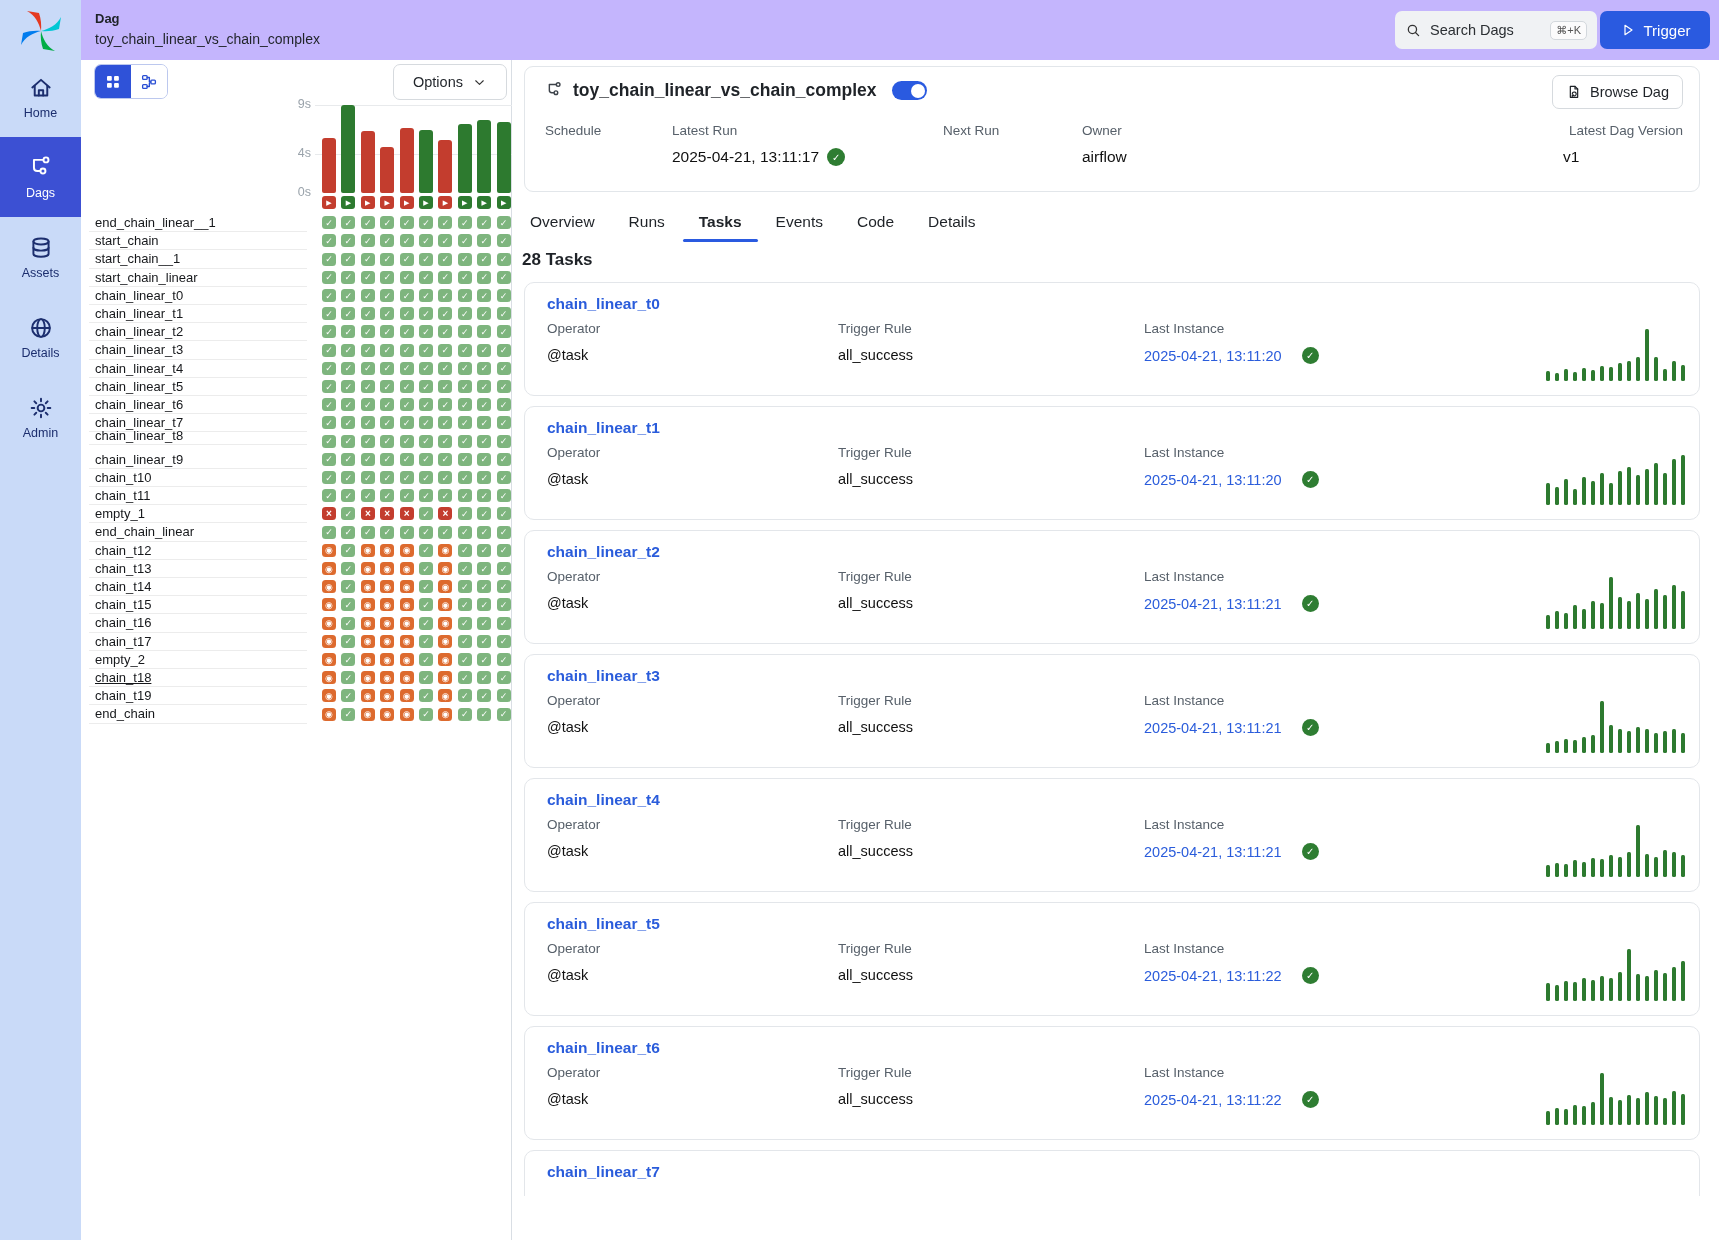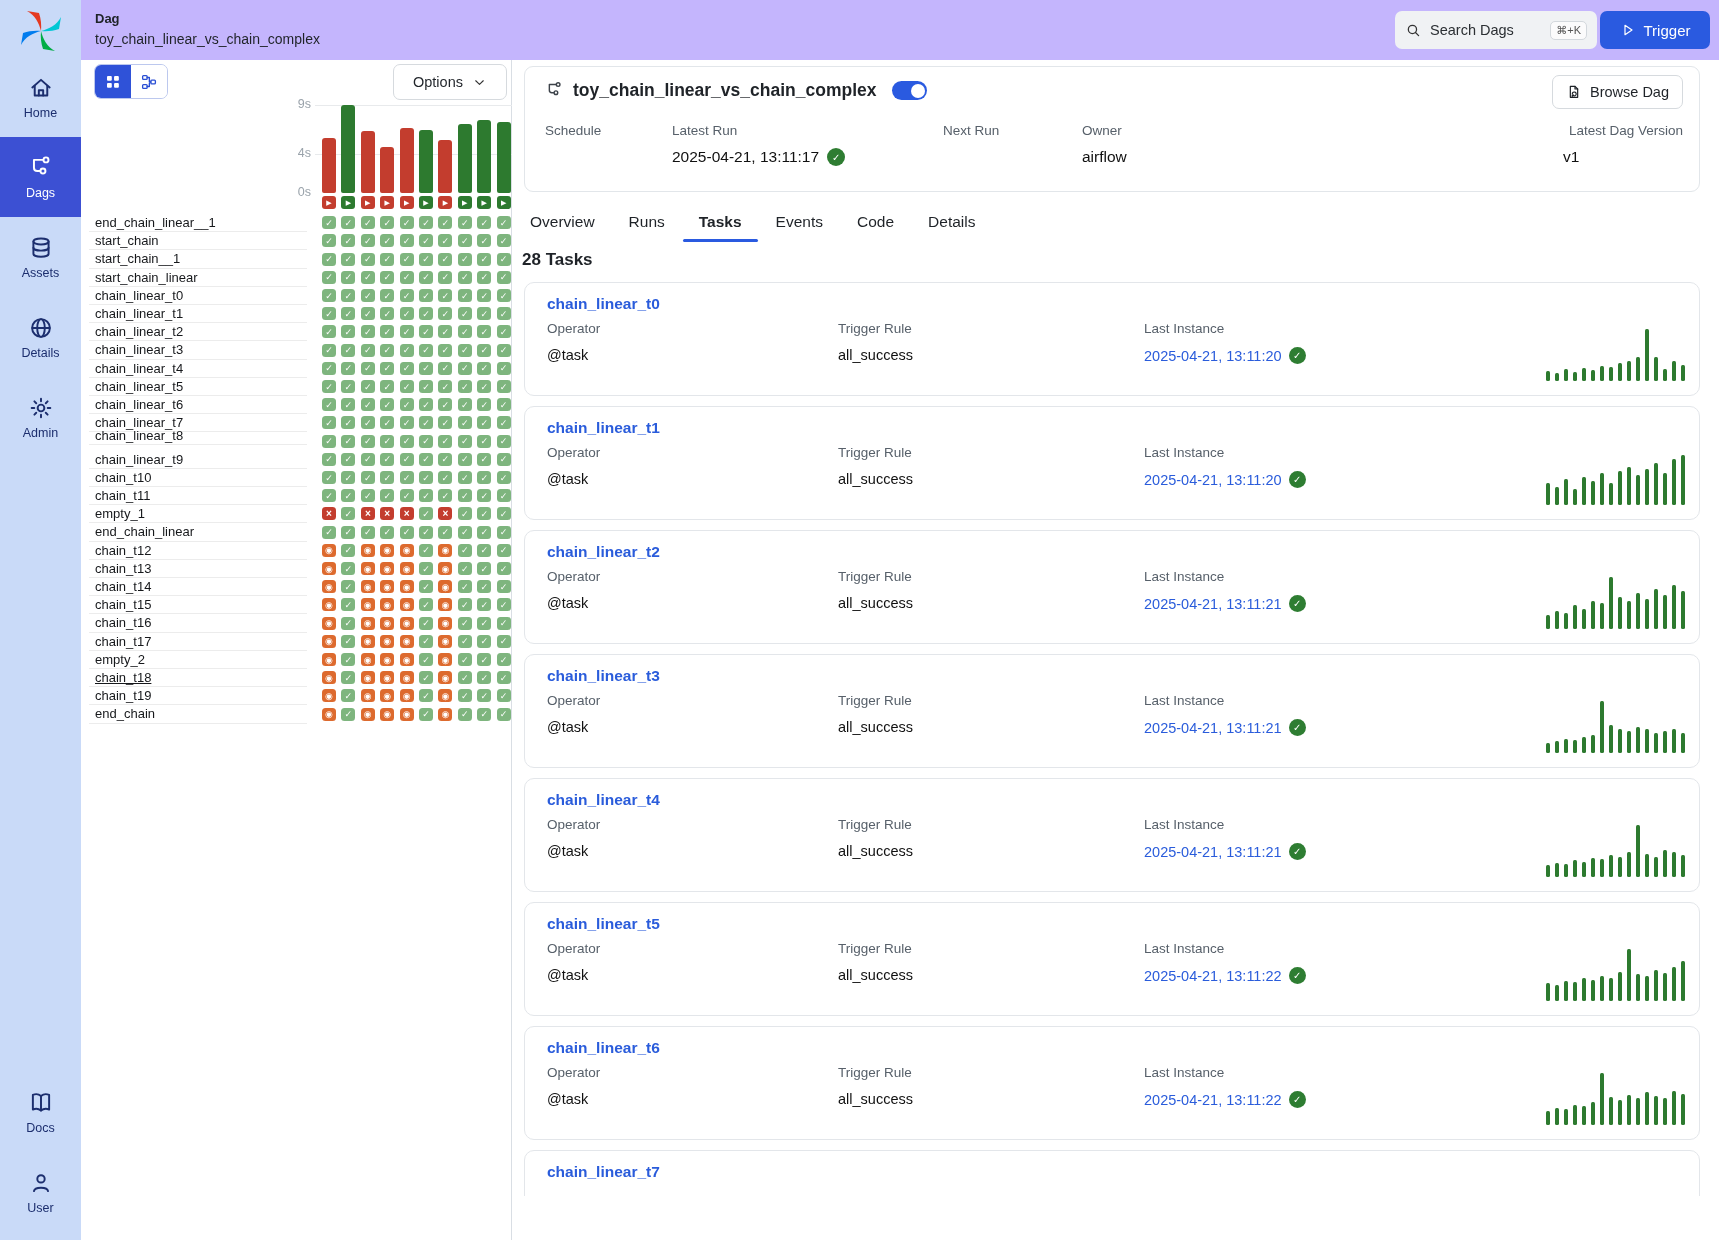--- a/index.html
+++ b/index.html
@@ -93,21 +93,21 @@
     border-radius:2px; background:#2a5ae0; }
 
   #tasks-heading { position:absolute; left:10px; top:190px; font-size:17px; font-weight:bold; }
   #cards-viewport { position:absolute; left:0; top:222px; right:0; height:914px; overflow:hidden; }
   .task-card { position:absolute; left:12px; width:1176px; height:114px; border:1px solid #e3e6ea;
     border-radius:10px; background:#fff; }
   .tc-title { position:absolute; left:22px; top:12px; font-size:15.5px; font-weight:bold; color:#2a5cdb;
     cursor:pointer; }
   .tc-label { position:absolute; top:38px; font-size:13.5px; color:#57606a; }
   .tc-value { position:absolute; top:64px; font-size:14.5px; color:#111; }
-  .tc-time { color:#2a5cdb; cursor:pointer; display:flex; align-items:center; gap:7px;text-align:center; }
+  .tc-time { color:#2a5cdb; cursor:pointer; display:flex; align-items:center; gap:20px;text-align:center; }
   .tc-time .badge-check { width:17px; height:17px; }
   .spark { position:absolute; right:14px; bottom:14px; height:54px; display:flex; align-items:flex-end;
     gap:4.5px; }
   .spark i { display:block; width:4.5px; background:#2d7a2f; border-radius:1.5px; }
 </style>
 </head>
 <body>
 
 <nav id="sidebar">
   <div id="logo">
@@ -153,36 +153,20 @@
       </div>
       <div class="sb-item">
         <span class="ic"><svg viewBox="0 0 24 24" fill="none" stroke="currentColor" stroke-width="1.8" stroke-linecap="round" stroke-linejoin="round">
             <circle cx="12" cy="12" r="3.1"></circle>
             <path d="M12 3.4v2.4M12 18.2v2.4M3.4 12h2.4M18.2 12h2.4M5.9 5.9l1.7 1.7M16.4 16.4l1.7 1.7M18.1 5.9l-1.7 1.7M7.6 16.4l-1.7 1.7"></path>
           </svg></span>
         <span>Admin</span>
       </div>
     </div>
   <div id="sb-spacer"></div>
-  <div id="sb-bottom" style="padding-bottom:8px;">
-      <div class="sb-item">
-        <span class="ic"><svg viewBox="0 0 24 24" fill="none" stroke="currentColor" stroke-width="1.8" stroke-linecap="round" stroke-linejoin="round">
-            <path d="M12 5.5C10 3.8 6.6 3.6 4.5 4.5V18c2.1-.9 5.5-.7 7.5 1 2-1.7 5.4-1.9 7.5-1V4.5C17.4 3.6 14 3.8 12 5.5Z"></path>
-            <path d="M12 5.5V19"></path>
-          </svg></span>
-        <span>Docs</span>
-      </div>
-      <div class="sb-item">
-        <span class="ic"><svg viewBox="0 0 24 24" fill="none" stroke="currentColor" stroke-width="1.8" stroke-linecap="round" stroke-linejoin="round">
-            <circle cx="12" cy="8.2" r="3.4"></circle>
-            <path d="M5.5 19.5c.6-4.2 12.4-4.2 13 0"></path>
-          </svg></span>
-        <span>User</span>
-      </div>
-    </div>
 </nav>
 
 <header id="topbar">
   <div id="crumb">Dag</div>
   <div id="crumb-dag">toy_chain_linear_vs_chain_complex</div>
   <div id="searchbox">
     <span class="ic" data-icon="search">
         <svg viewBox="0 0 24 24" fill="none" stroke="currentColor" stroke-width="1.8" stroke-linecap="round" stroke-linejoin="round">
           <circle cx="10.5" cy="10.5" r="5.8"></circle>
           <path d="M14.8 14.8 19.2 19.2"></path>

